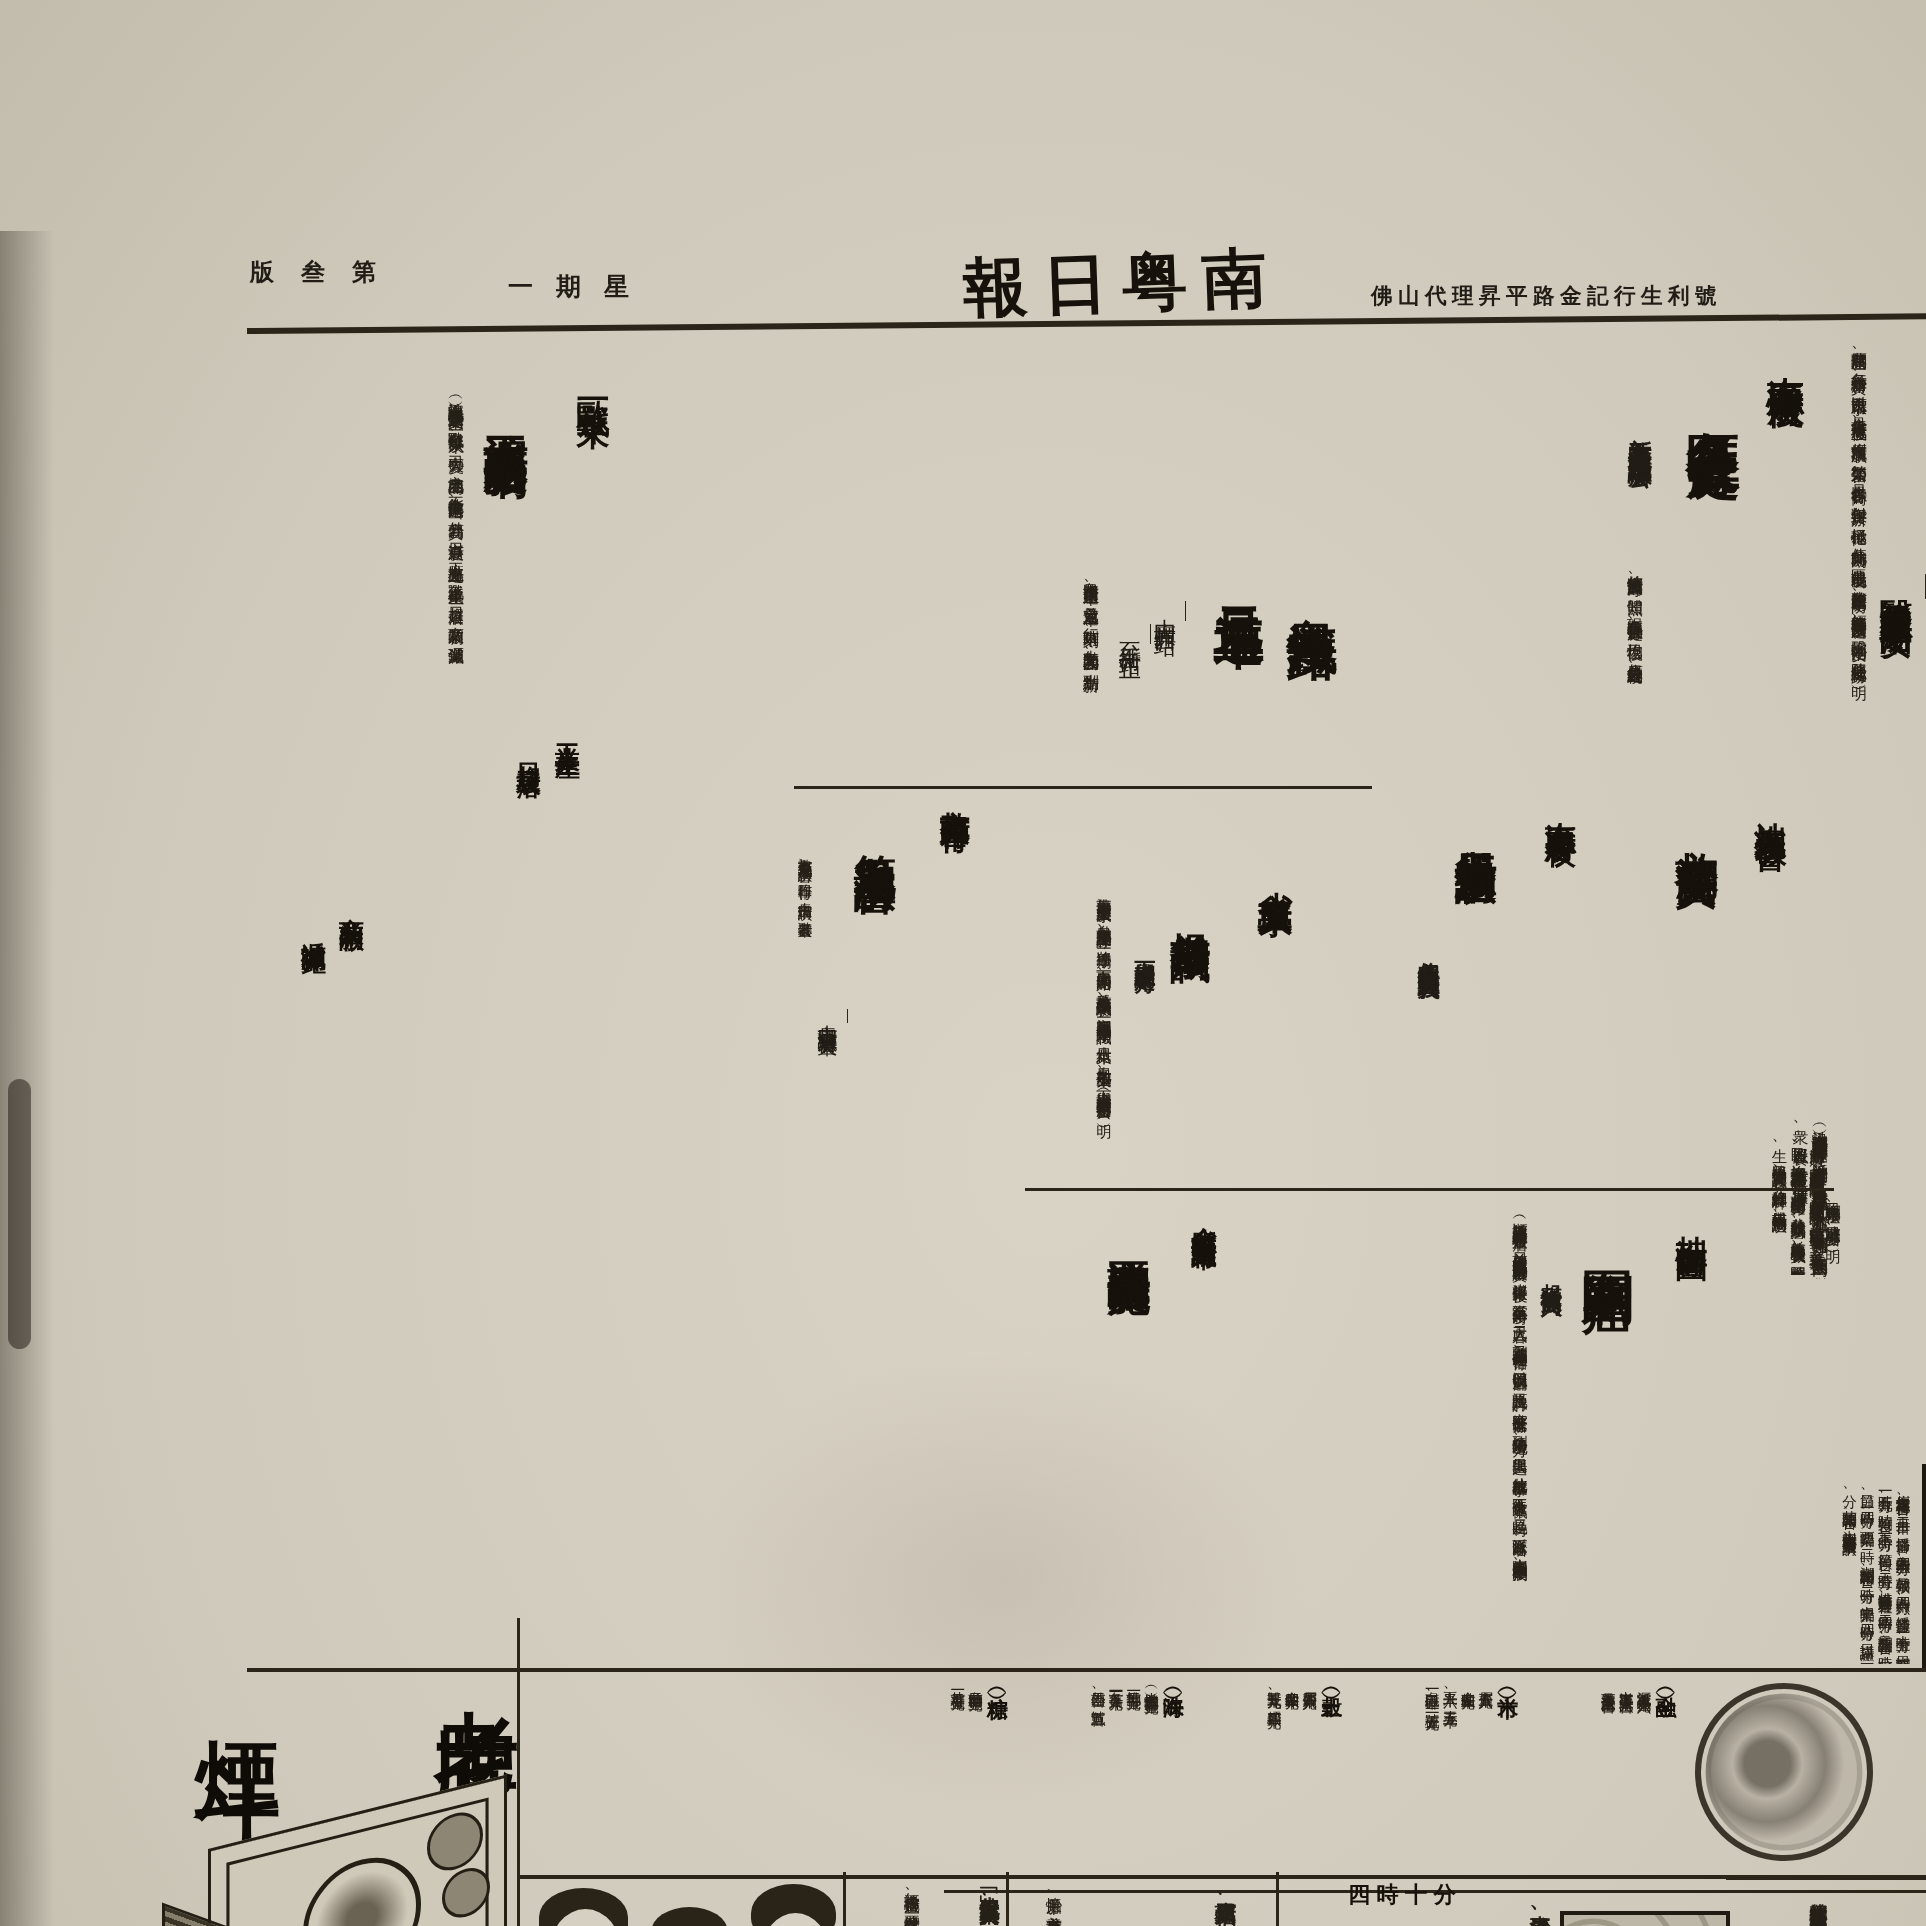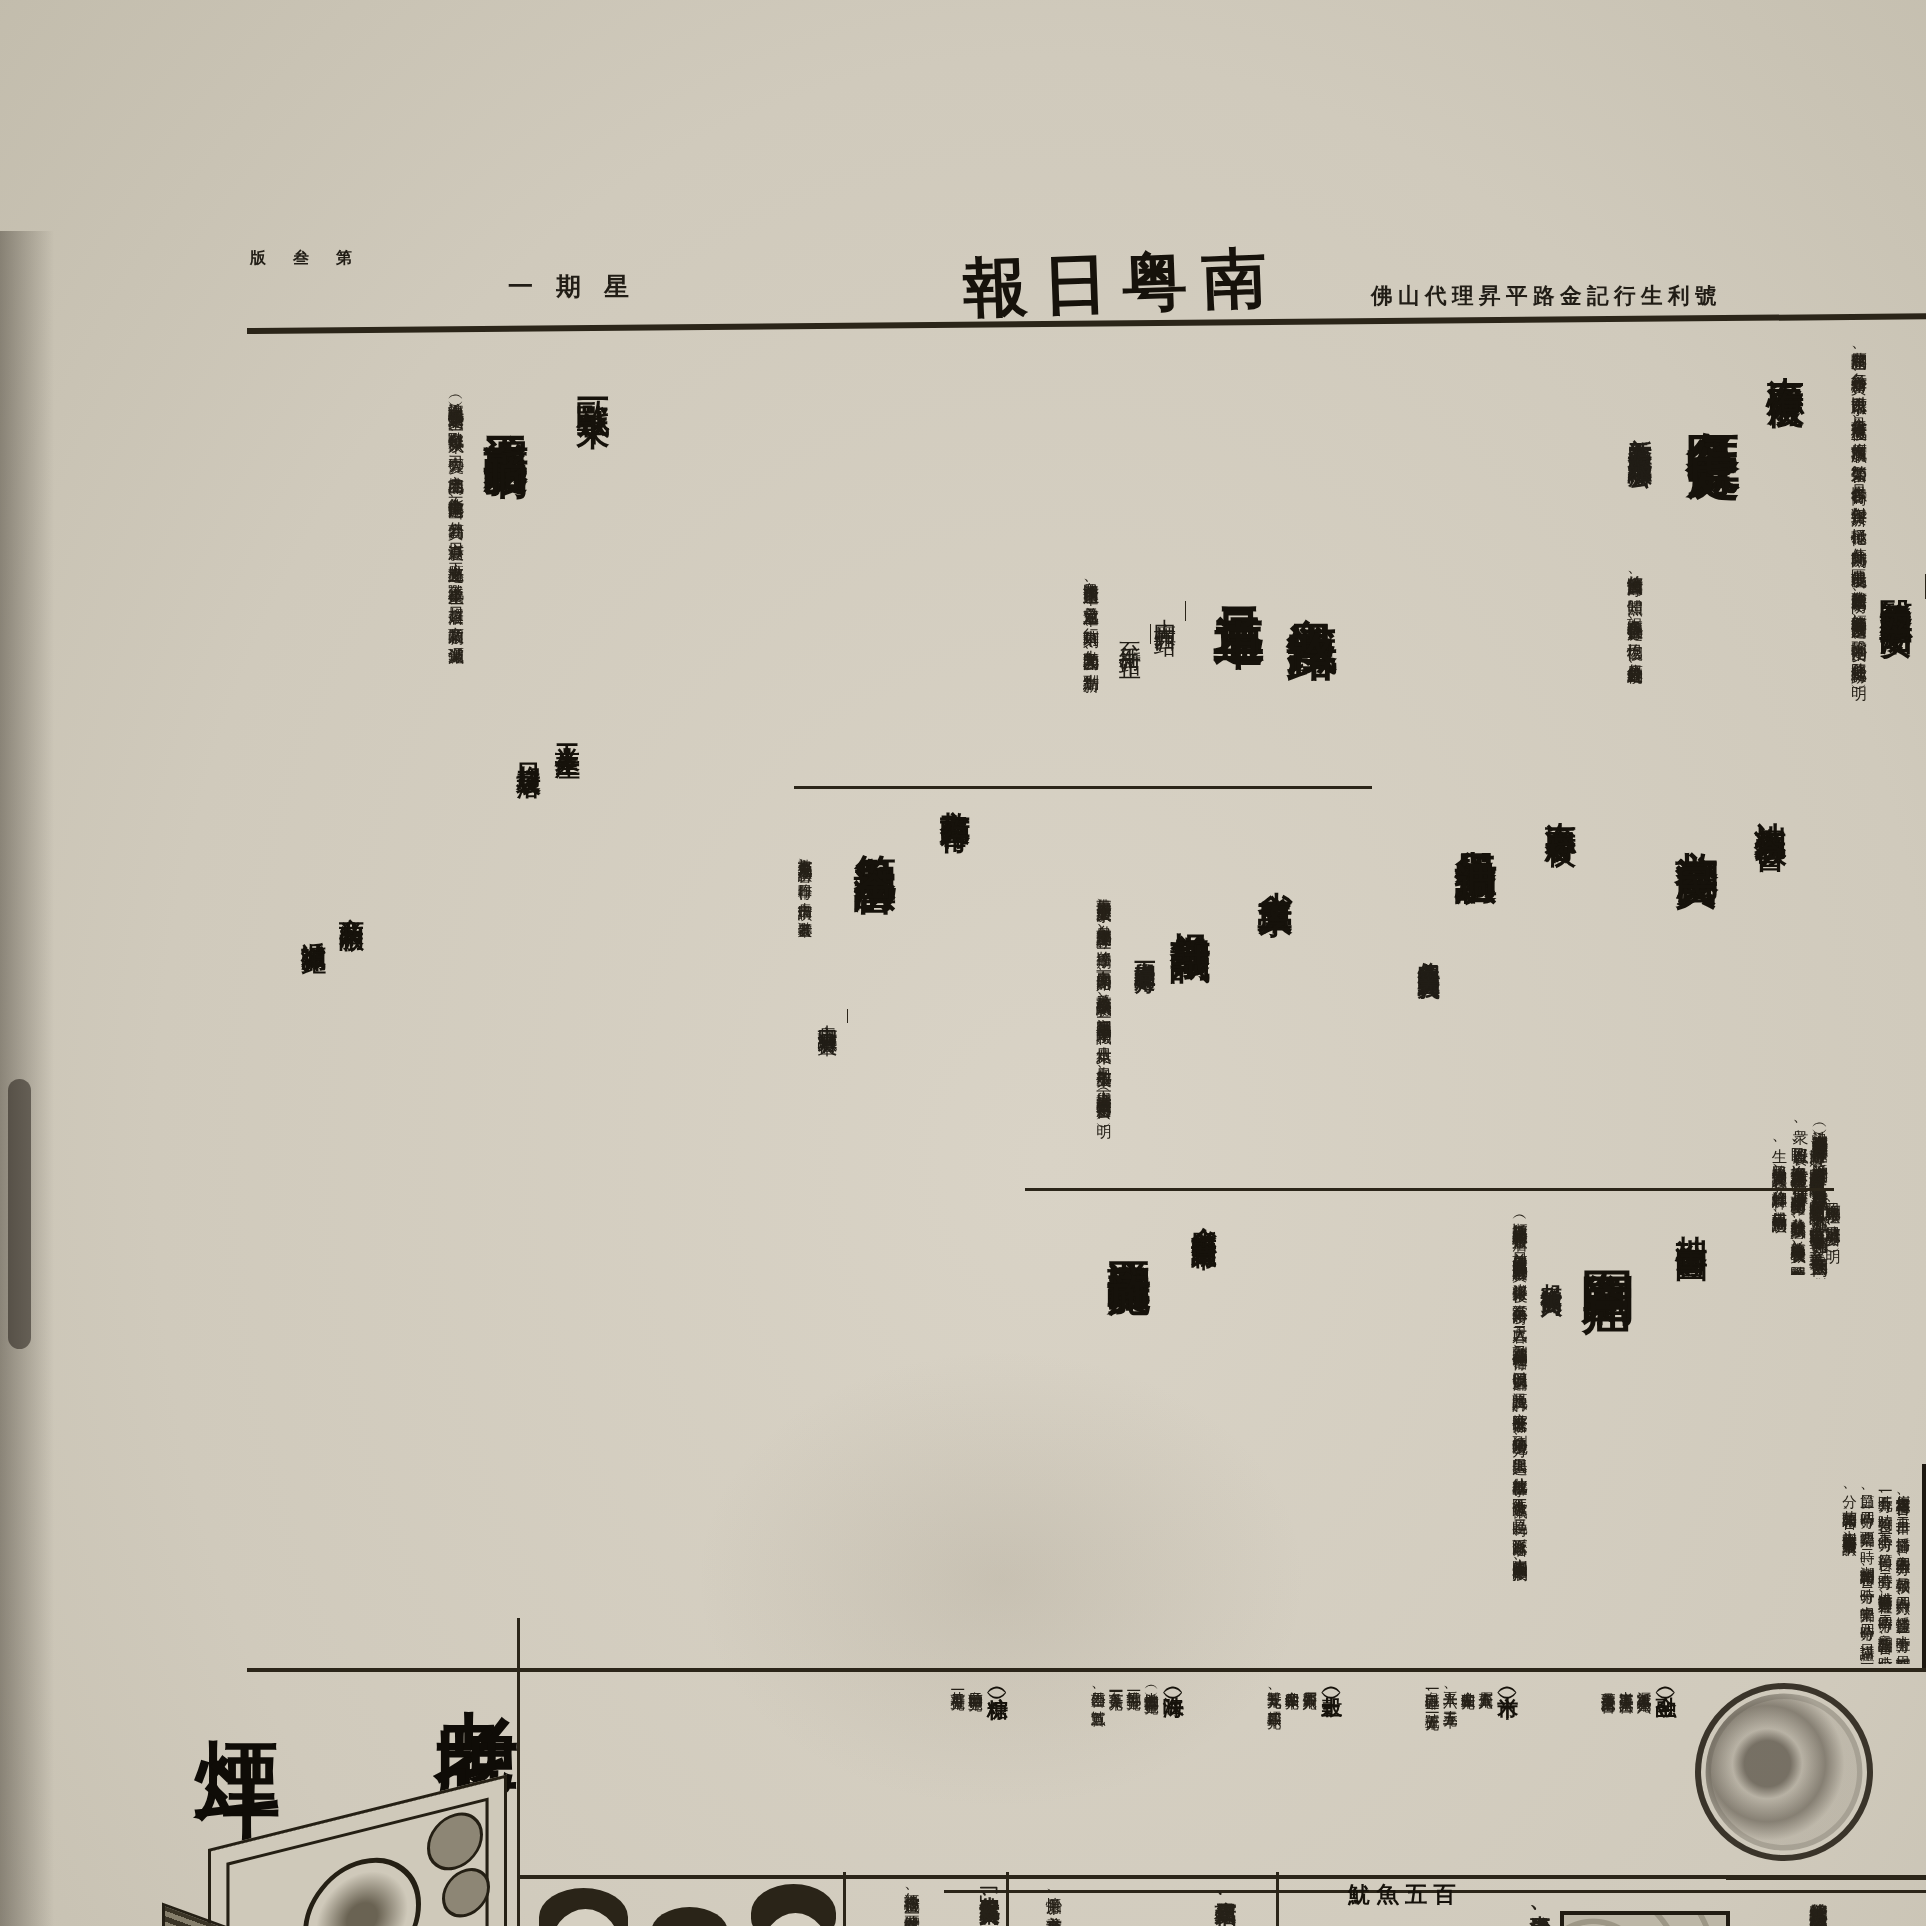--- a/index.html
+++ b/index.html
@@ -25,21 +25,21 @@
 </style>
 </head>
 <body>
 
 <div class="page">
 
   <div class="stain" style="left:0;top:231px;width:54px;height:2818px;background:linear-gradient(to right,rgba(40,34,25,.4),rgba(40,34,25,0));"></div>
   <div class="stain" style="left:7.7px;top:1079px;width:23px;height:270px;background:rgba(25,20,14,.5);border-radius:11.6px;"></div>
   <div class="stain" style="left:693px;top:1348px;width:616px;height:462px;background:radial-gradient(ellipse,rgba(120,110,90,.15),rgba(120,110,90,0) 70%);"></div>
 
-  <div class="abs" style="left:250px;top:248px;font-size:16px;letter-spacing:27px;font-weight:bold;text-align:center;">版叁第</div>
+  <div class="abs" style="left:250px;top:256px;font-size:24px;letter-spacing:27px;font-weight:bold;text-align:center;">版叁第</div>
   <div class="abs" style="left:508px;top:270px;font-size:25px;letter-spacing:23px;font-weight:bold;">一期星</div>
   <div class="abs hl" style="left:963px;top:239px;font-size:65px;letter-spacing:14.6px;transform:rotate(-2deg);">報日粤南</div>
   <div class="abs" style="left:1371px;top:281px;font-size:21.6px;letter-spacing:5.4px;font-weight:bold;">佛山代理昇平路金記行生利號</div>
   <div class="hr" style="left:247px;top:328px;width:1899px;height:6.2px;transform:rotate(-0.5deg);transform-origin:left center;"></div>
 
   <div class="abs v hl" style="left:1873px;top:574px;font-size:33px;letter-spacing:2.3px;border-right:2.3px solid #2b2519;padding-right:7px;">醫務處加緊鞏固冬防治安</div>
   <div class="abs v bd" style="left:1811px;top:339px;width:58px;height:593px;">農曆年關已屆、各行商紛辦年貨、以應市民需求、且今年省市政府成立後、廣州市商場狀况、繁榮如舊、是以今年各行商、對年貨採辦、極爲忙碌、值此冬防時期、匪徒最易出現、省警務處爲鞏固冬防、經飭各警署於夜間加緊出巡、鞏固轄內治安、務使匪徒絕跡云、（明）</div>
 
   <div class="abs v hl" style="left:1760px;top:347px;font-size:37px;letter-spacing:3.1px;">南海縣府恢復</div>
   <div class="abs v hl" style="left:1676px;top:389px;font-size:54px;letter-spacing:3.1px;">各區征收分處</div>
@@ -161,21 +161,21 @@
   <div class="abs v bd" style="left:925px;top:1880px;width:77px;height:501px;font-size:20px;font-weight:bold;">「牛黃」配以兒科入寶藥料、製而成散、故名曰「珠珀牛黃散」、</div>
   <div class="abs v bd" style="left:849px;top:1880px;width:73px;height:597px;font-size:16px;">無論會香挖痰、總要以此散一搽、用茶灌下、即可化解胎痰、定驚、止痢、止嘔、且能聰慧、可保根基、縱愚久病之小兒、服醫罔效之沉疴、勿存輕視之心、庶無負本堂利物濟人之深心焉、</div>
   <div class="abs v" style="left:963px;top:2042px;font-size:20px;font-weight:bold;">上海</div>
   <div class="abs v" style="left:940px;top:2042px;font-size:20px;font-weight:bold;">香港</div>
 
   <div class="abs v blk" style="left:1063px;top:1880px;font-size:112px;height:1109px;letter-spacing:15.4px;">啼聲一出痰必自吞</div>
   <div class="abs v bd" style="left:1010px;top:1884px;width:54px;height:1098px;font-size:16px;">懷胎十月、養育尤重於生初、夫胎痰清、則養育易、胎痰濁、則養育難、臨盆之際、口內含有胎痰、最爲重要、必於未啼之先、命接生者、以手裹棉、輕捷挖去、遲則啼聲一出、痰必自吞、其患端從此百出、此人人所共知、亦爲人之所易忽也、本堂世守、</div>
   <div class="abs v bd" style="left:1196px;top:1884px;width:42px;height:578px;font-size:21.6px;font-weight:bold;">廣州福羣、佛山中法、永安經理、香港其發藥行啓</div>
 
   <div class="vr" style="left:1276px;top:1872px;width:3.1px;height:1125px;"></div>
-  <div class="abs hl" style="left:1348px;top:1880px;font-size:22.3px;letter-spacing:6.2px;">魷魚五百</div>
+  <div class="abs hl" style="left:1348px;top:1880px;font-size:22.3px;letter-spacing:6.2px;">四時十分</div>
 
   <div class="abs v bd" style="left:1483px;top:1899px;width:69px;height:539px;font-size:21px;font-weight:bold;">專治傷風、肺癆咳血、感冒咳嗽、老人久咳、喉管發炎、小兒咳嗽、各處葯房均有代售、一德西路普濟葯行出品</div>
   <div class="abs lemonbox" style="left:1560px;top:1911px;width:162px;height:493px;">
     
   </div>
 
   <div class="hr" style="left:1726px;top:1875px;width:358px;height:5.4px;"></div>
 
   <div class="abs v hl" style="left:1890px;top:1911px;font-size:34px;letter-spacing:1.5px;">請吸一品香烟庄出品</div>
 

